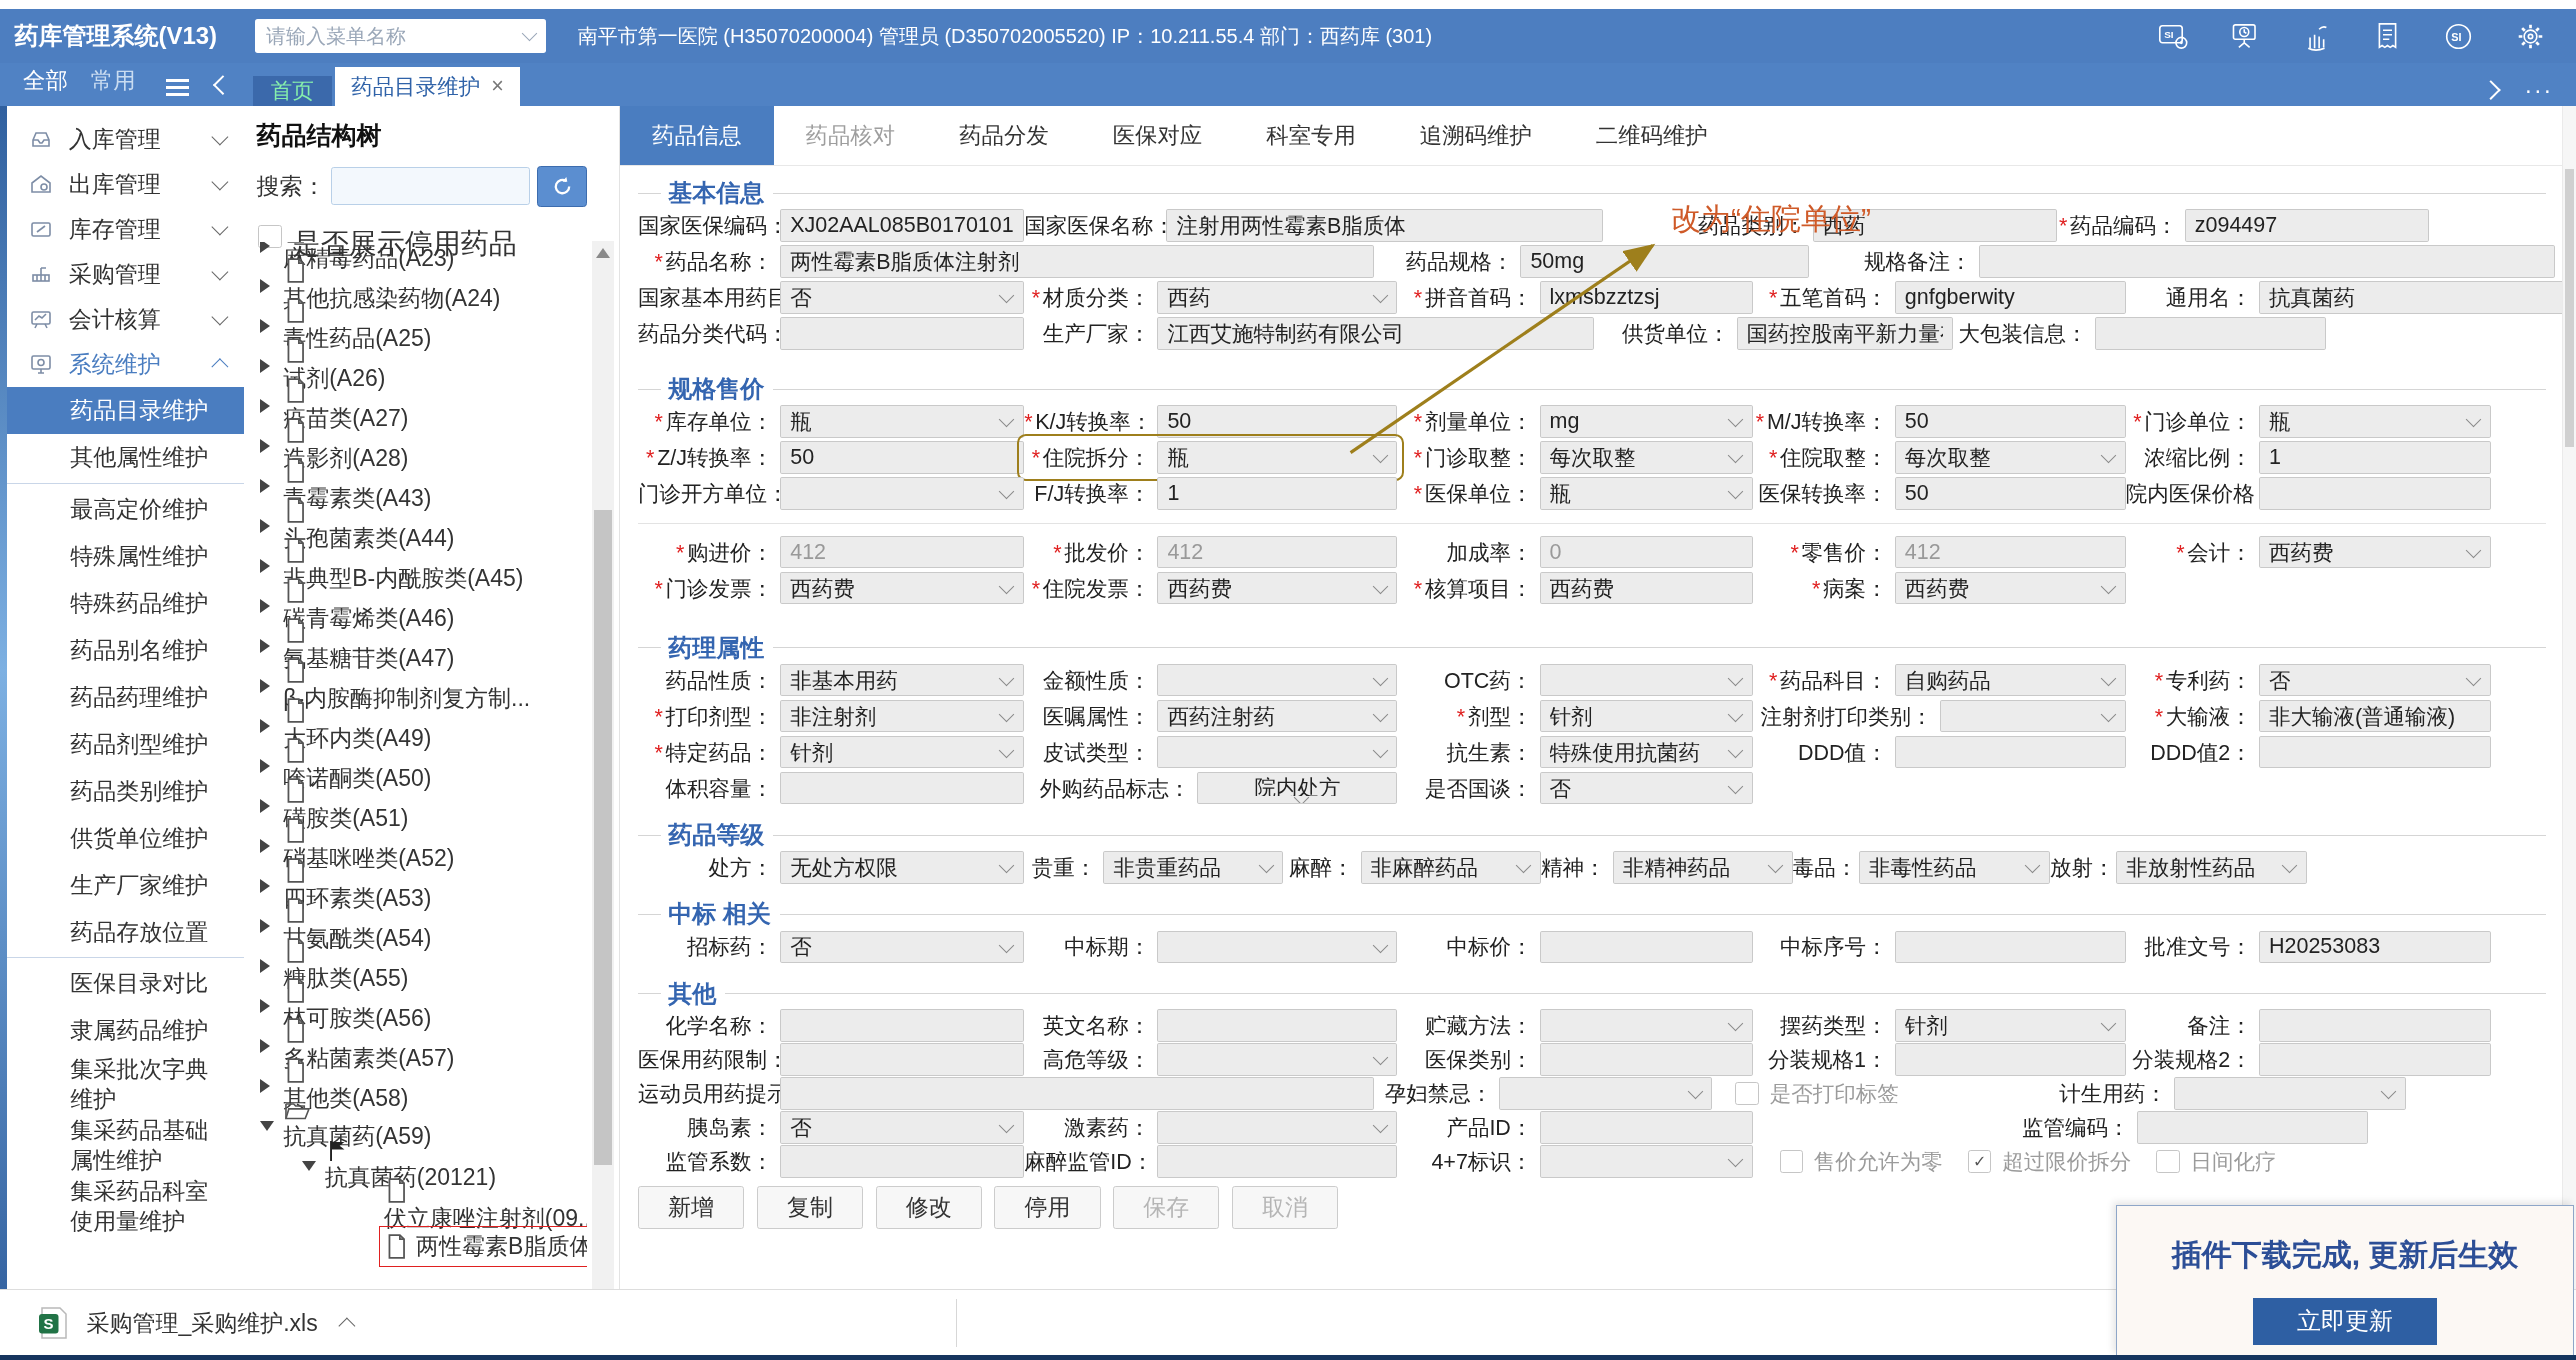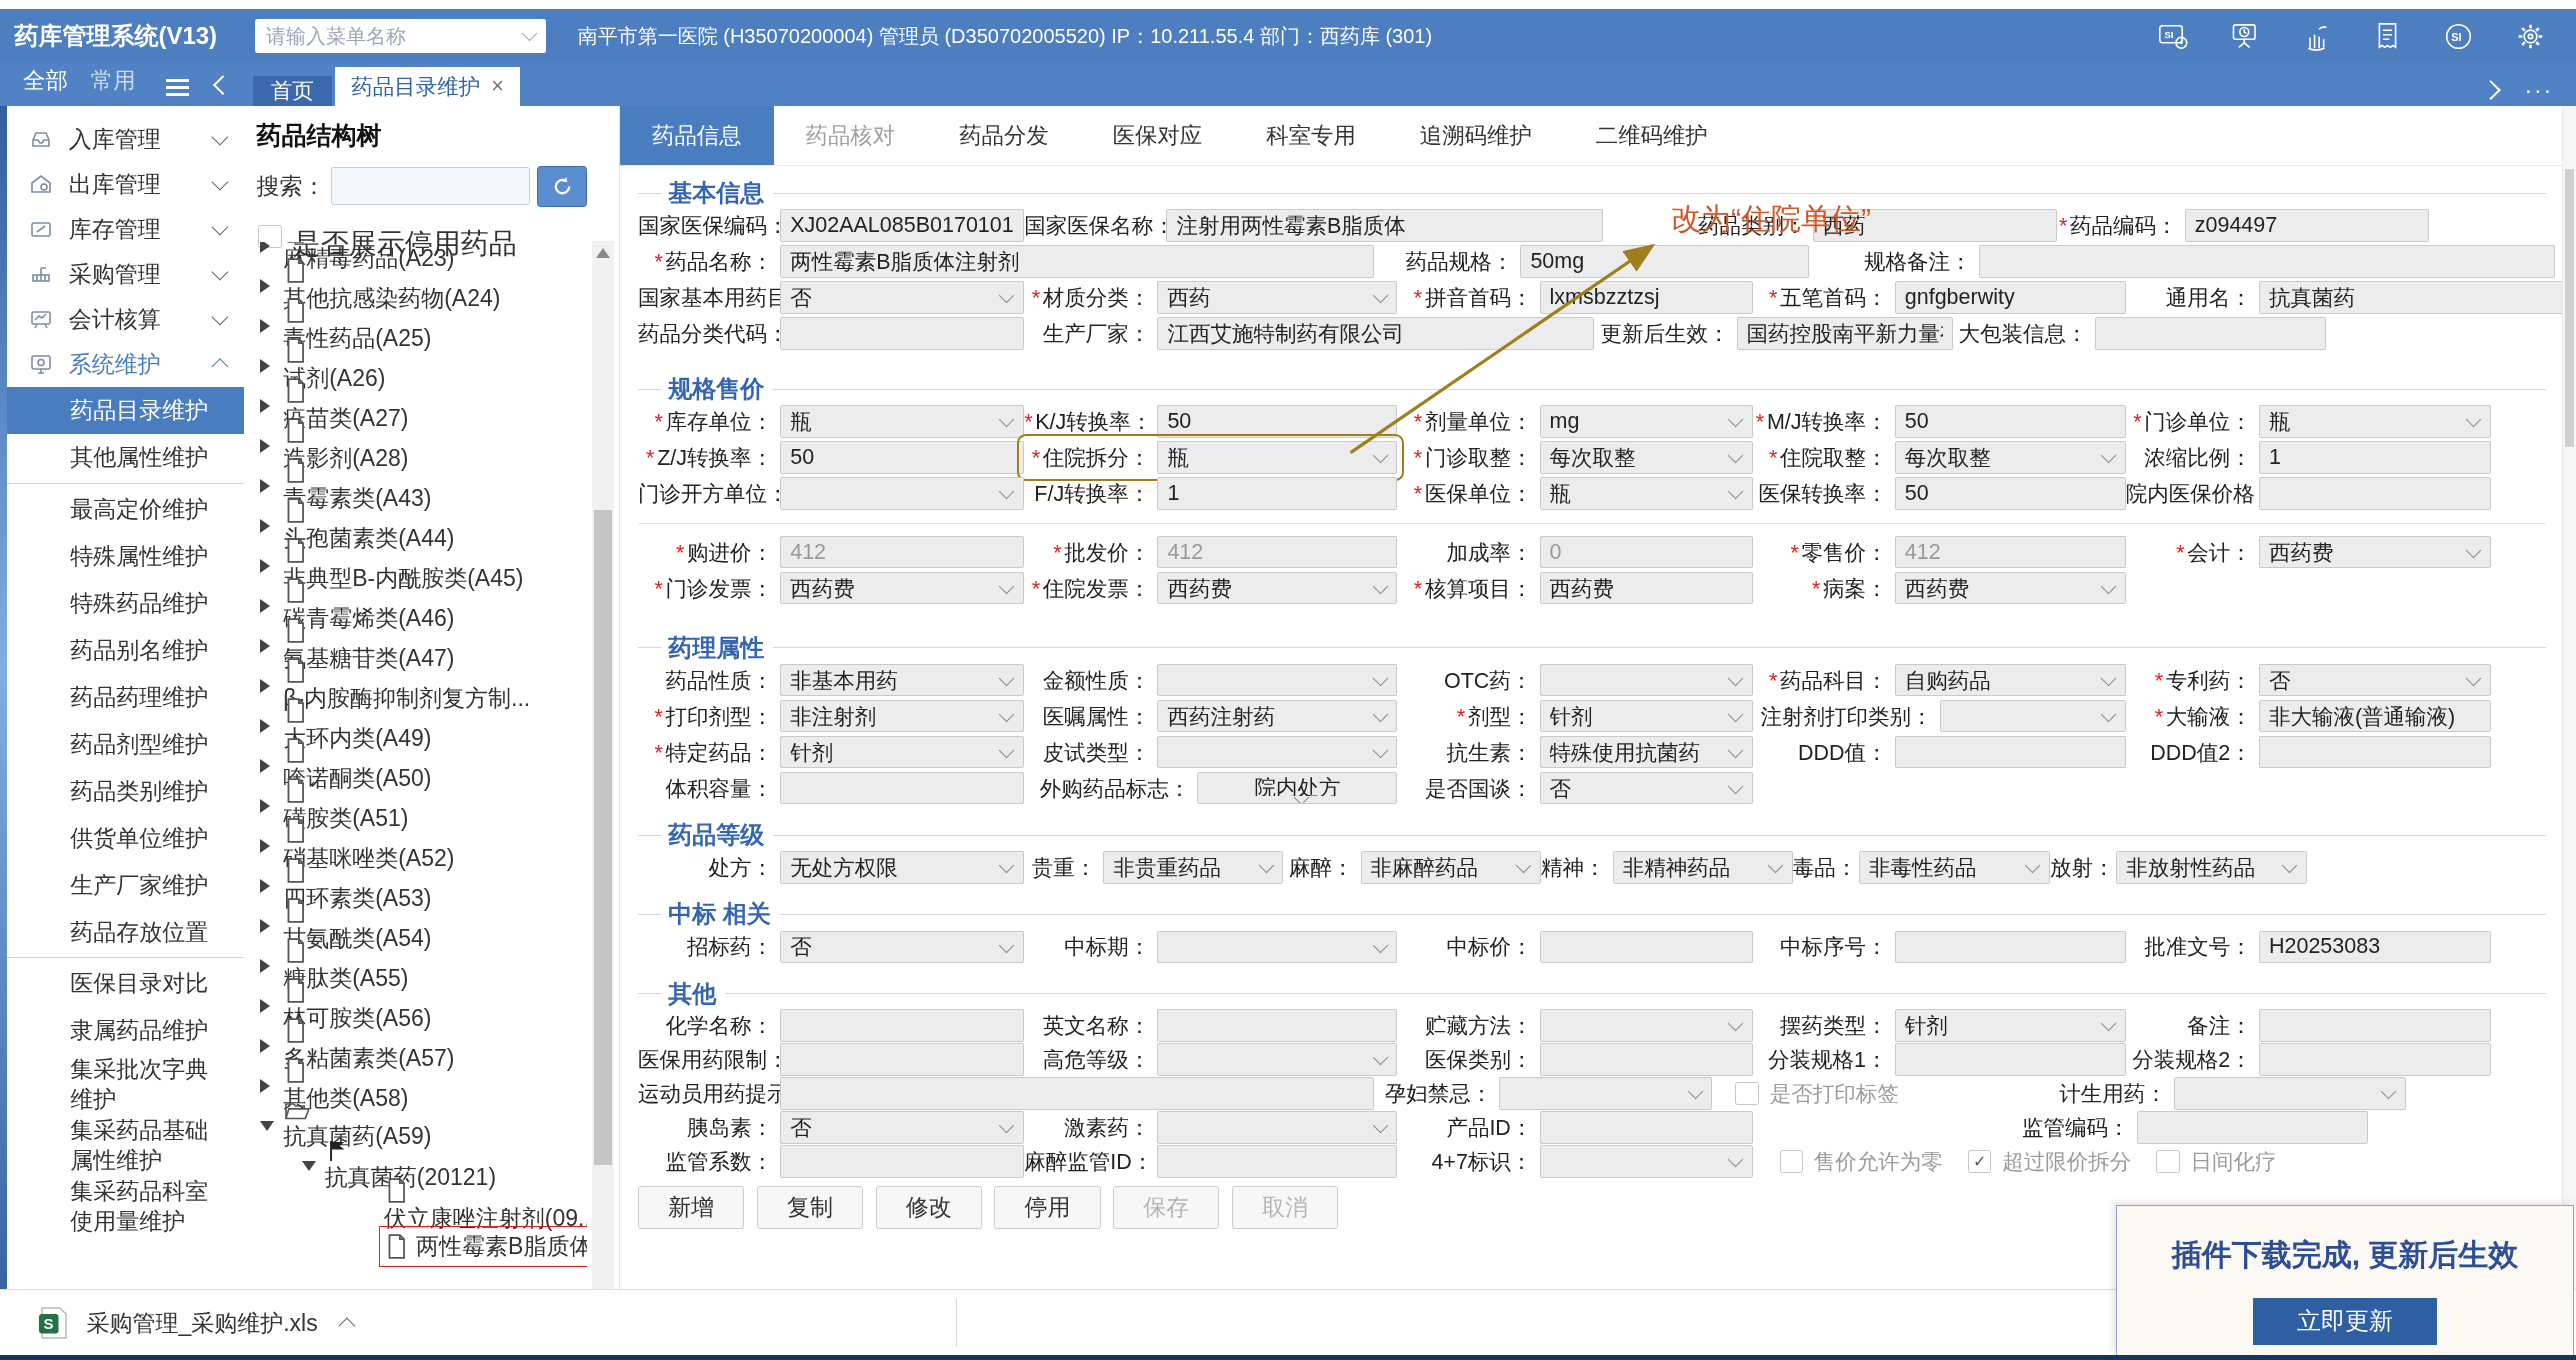--- a/index.html
+++ b/index.html
@@ -14,21 +14,21 @@
   .session{color:#fff;font-size:20px;margin-left:32px;white-space:nowrap;}
   .topicons{margin-left:auto;display:flex;gap:41px;margin-right:30.5px;align-items:center;}
   .ticon{width:30.5px;height:29px;display:flex;align-items:center;justify-content:center;}
   
   .navbar{position:absolute;left:0;top:63px;width:2576px;height:43px;background:#5082c4;display:flex;align-items:flex-end;}
   .navlink{color:#fff;font-size:22.4px;margin:0 0 10px 23px;}
   .navlink.dim{color:#c9dcf1;}
   .nav-burger{margin:0 0 10px 30.5px;display:flex;flex-direction:column;gap:4.5px;}
   .nav-burger i{display:block;width:23px;height:2.7px;background:#fff;}
   .nav-left-chev{width:11.7px;height:11.7px;border-left:2.7px solid #fff;border-bottom:2.7px solid #fff;transform:rotate(45deg);margin:0 0 14.4px 27px;}
-  .ptab-home{background:#3b69ab;color:#ffffff;font-size:21.5px;height:30.5px;padding:0 18px;display:flex;align-items:center;margin-left:23px;}
+  .ptab-home{background:#3b69ab;color:#86efac;font-size:21.5px;height:30.5px;padding:0 18px;display:flex;align-items:center;margin-left:23px;}
   .ptab-cur{background:#fff;color:#2f62a8;font-size:21.5px;height:39px;padding:0 16px;display:flex;align-items:center;gap:10.8px;margin-left:3.6px;}
   .ptab-x{color:#777;font-size:21.5px;}
   .navright{margin-left:auto;margin-right:23px;display:flex;gap:27px;align-items:center;margin-bottom:9px;color:#fff;}
   .nav-right-chev{width:11.7px;height:11.7px;border-right:2.7px solid #fff;border-top:2.7px solid #fff;transform:rotate(45deg);}
   .nav-more{color:#fff;font-size:23px;letter-spacing:1.8px;line-height:9px;}
   
   .leftstrip{position:absolute;left:0;top:106px;width:7.2px;height:1255px;background:linear-gradient(180deg,#30609f,#7db0e2 45%,#2e5c9b);}
   .sidebar{position:absolute;left:7.2px;top:106px;width:237px;height:1183px;background:#fff;border-right:0.9px solid #e0e0e0;overflow:hidden;}
   .sb-wrap{padding-top:10.8px;}
   .sb-group{height:45px;display:flex;align-items:center;padding:0 18px 0 21.5px;font-size:23px;color:#333;}
@@ -679,21 +679,21 @@
             <span class="val"></span>
           </span>
         </span>
         <span class="fcell">
           <span class="flabel" style="width: 126px;">生产厂家：</span>
           <span class="fbox" style="width: 417px;">
             <span class="val">江西艾施特制药有限公司</span>
           </span>
         </span>
         <span class="fcell">
-          <span class="flabel" style="width: 135px;">更新后生效：</span>
+          <span class="flabel" style="width: 135px;">供货单位：</span>
           <span class="fbox" style="width: 196px;">
             <span class="val">国药控股南平新力量有限公司</span>
           </span>
         </span>
         <span class="fcell">
           <span class="flabel" style="width: 135px;">大包装信息：</span>
           <span class="fbox" style="width: 211px;">
             <span class="val"></span>
           </span>
         </span>

